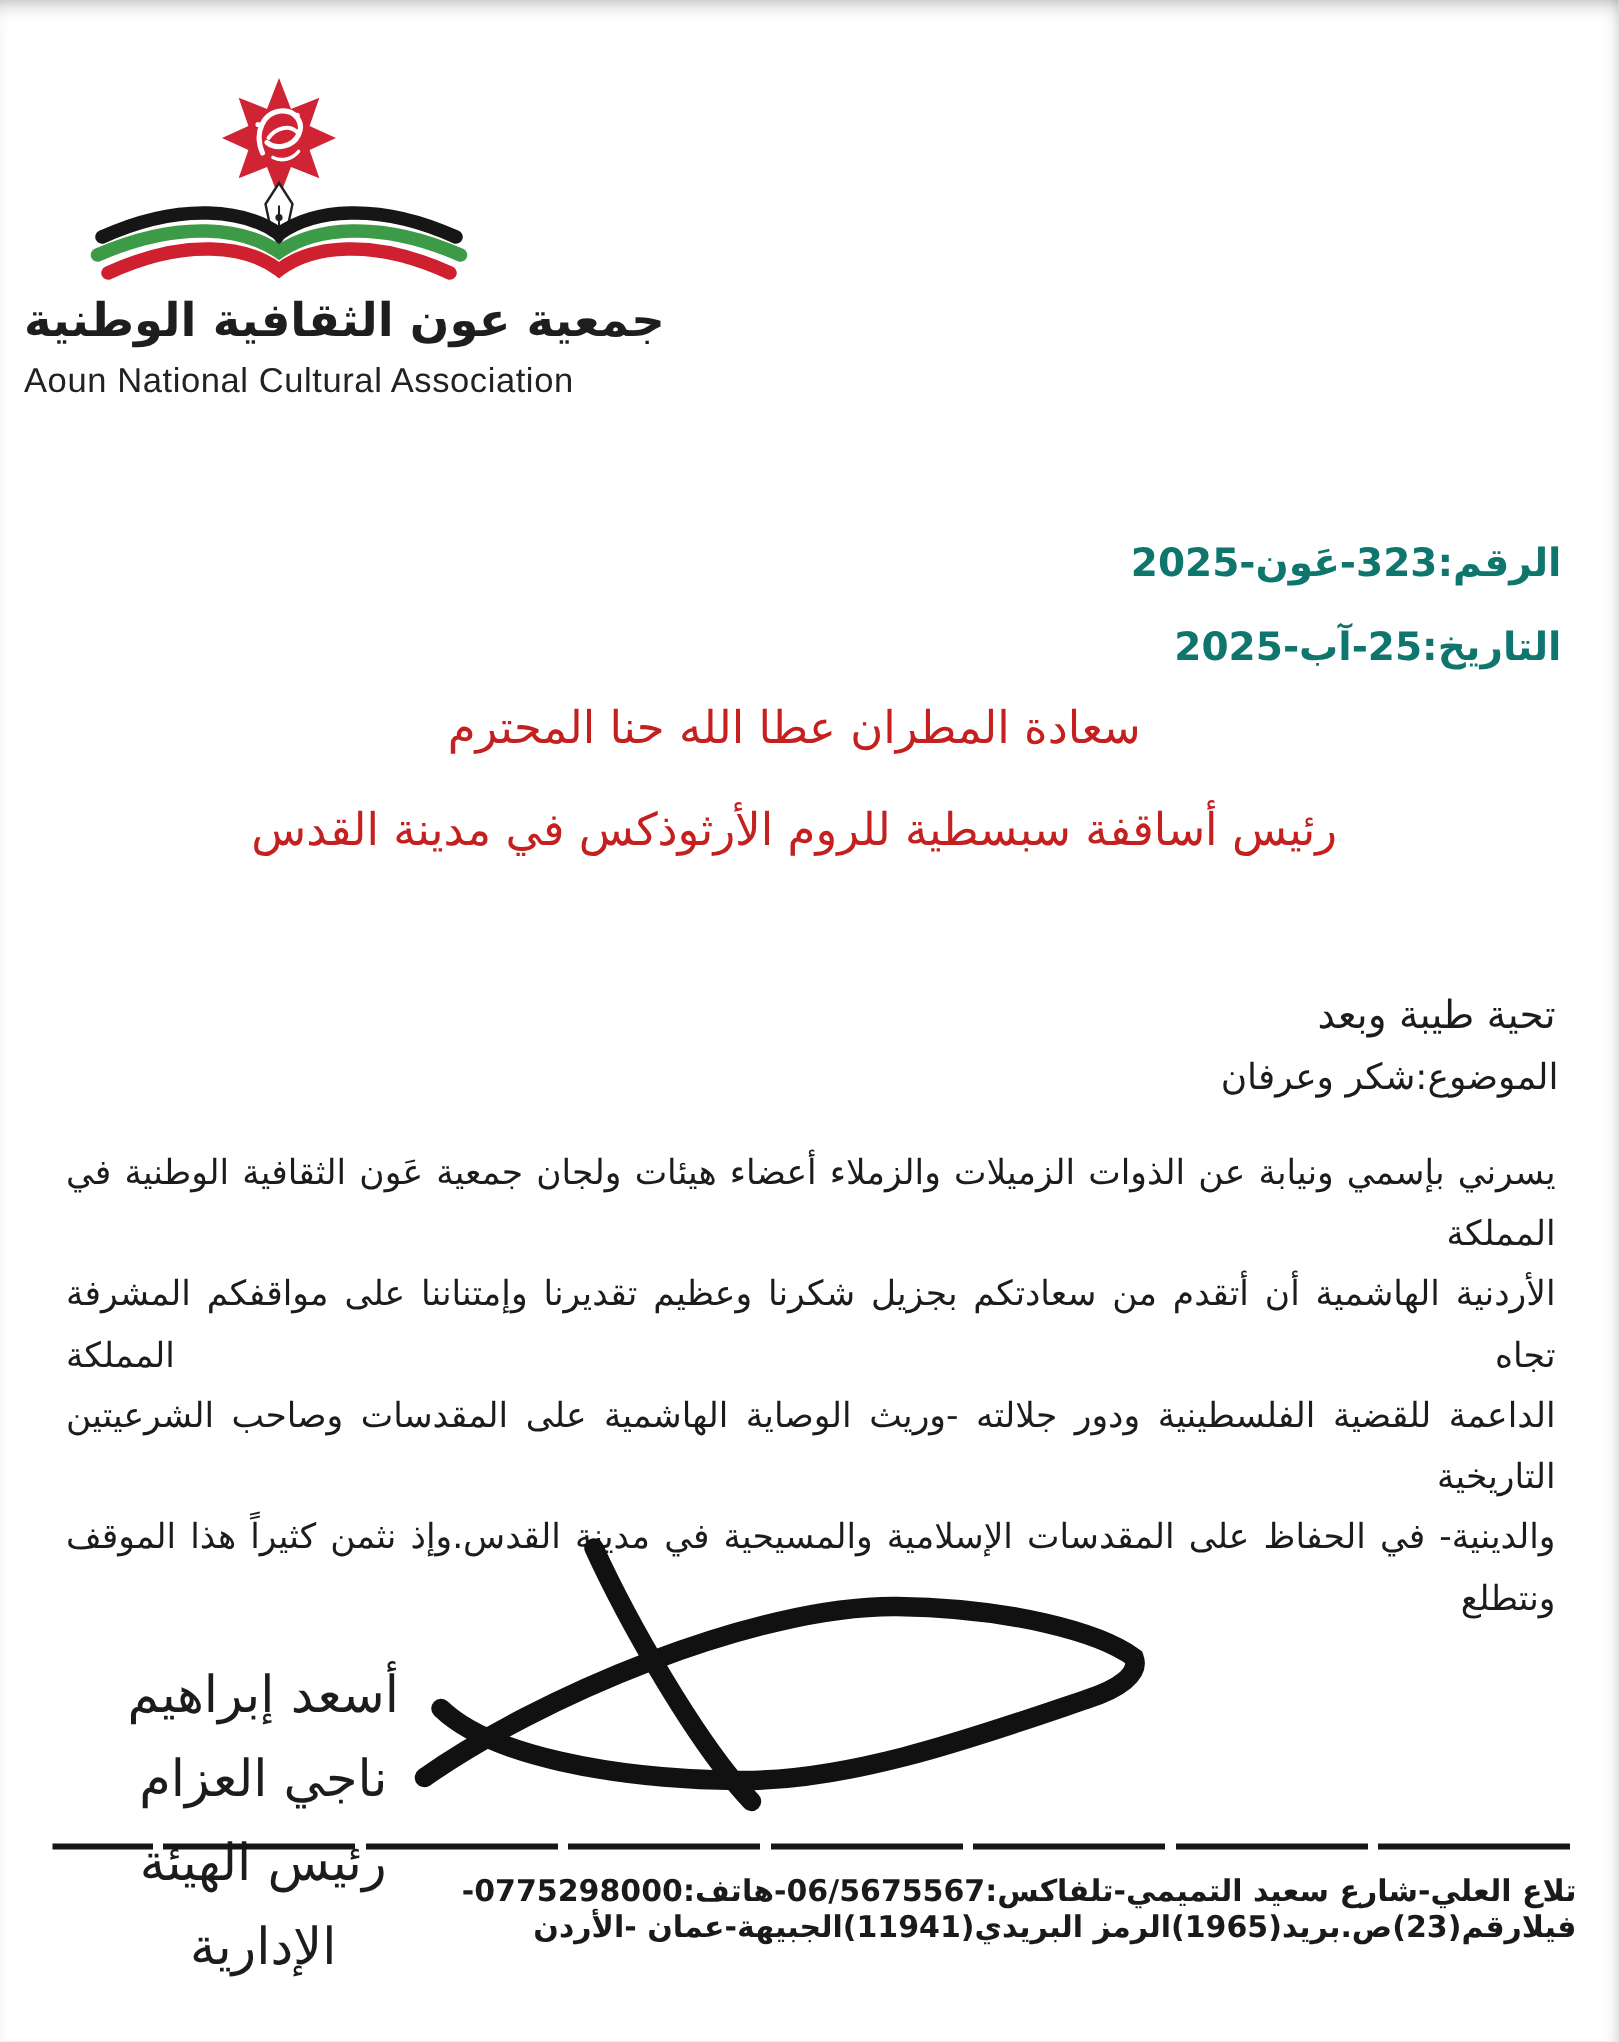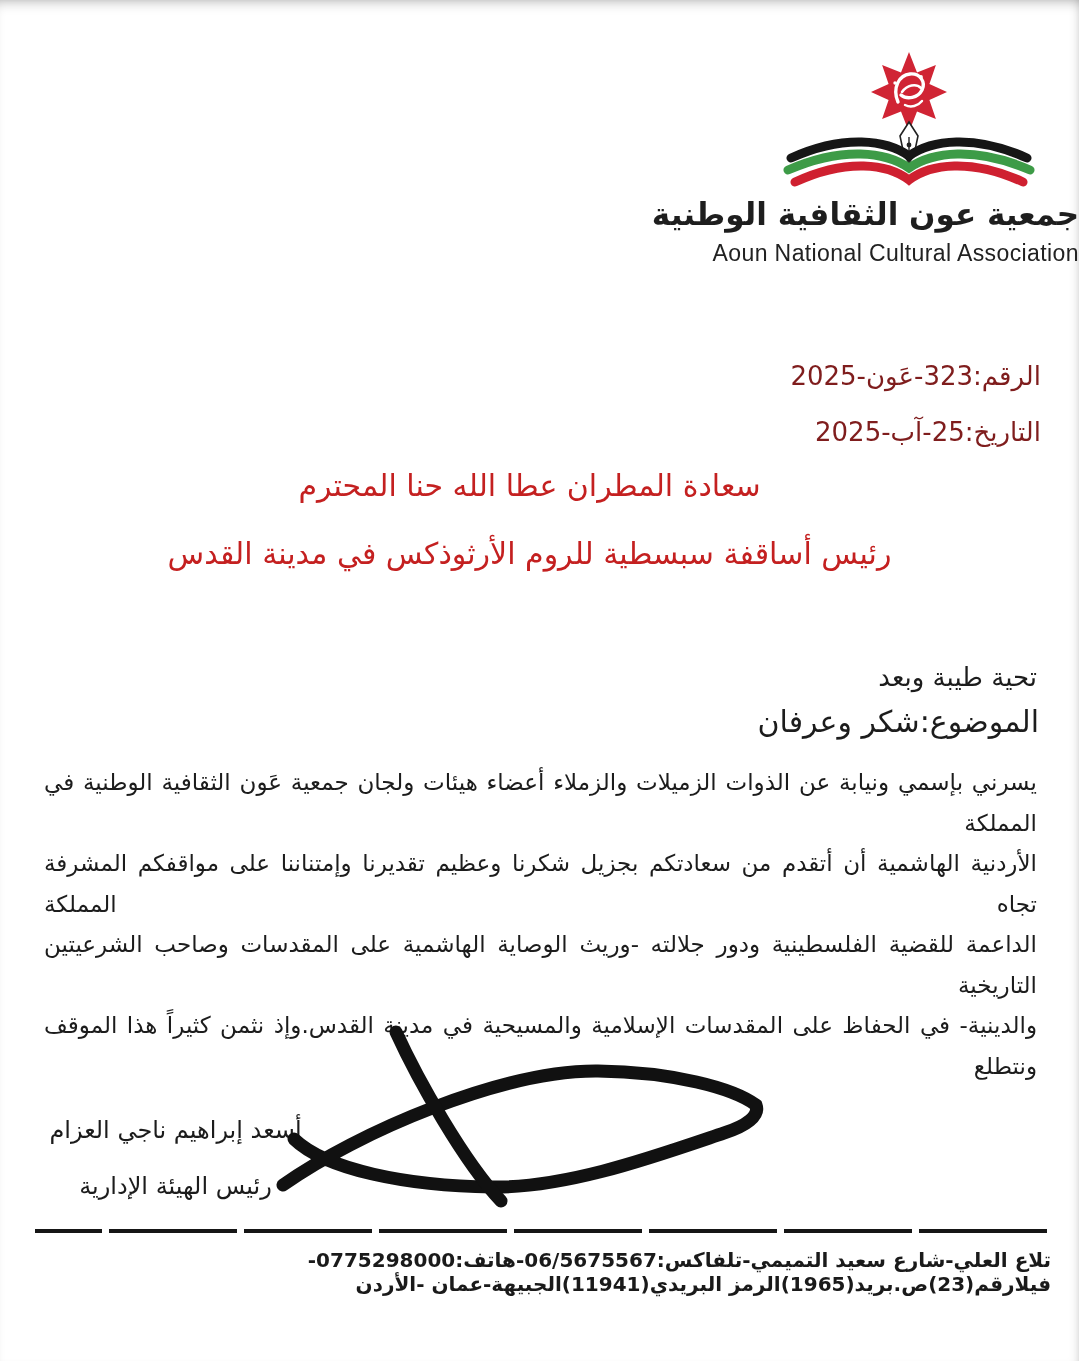--- a/index.html
+++ b/index.html
@@ -13,21 +13,21 @@
     overflow: hidden;
     font-family: "DejaVu Sans", sans-serif;
     color: #1c1c1c;
     box-shadow: inset 0 10px 14px -10px rgba(0,0,0,.35), inset -8px 0 12px -10px rgba(0,0,0,.25);
   }
 
   
   .header {
     position: absolute;
     top: 50px; left: 16px; right: 0;
-    text-align: right;
+    text-align: left;
   }
   .logo-svg { display: inline-block; }
   .org-name-ar {
     direction: rtl;
     font-size: 31px;
     font-weight: bold;
     color: #1e1e1e;
     margin-top: 2px;
   }
   .org-name-en {
@@ -38,22 +38,22 @@
     color: #222;
     margin-top: 8px;
   }
 
   
   .ref-block {
     position: absolute;
     top: 348px; right: 38px;
     direction: rtl;
     text-align: right;
-    color: #7f1d1d;
-    font-weight: normal;
+    color: #0f766e;
+    font-weight: bold;
     font-size: 26px;
     line-height: 56px;
   }
 
   
   .addressee {
     position: absolute;
     top: 452px; left: 0; right: 20px;
     direction: rtl;
     text-align: center;
@@ -66,21 +66,21 @@
   .greeting {
     position: absolute;
     top: 662px; right: 42px;
     direction: rtl;
     font-size: 26px;
   }
   .subject {
     position: absolute;
     top: 704px; right: 40px;
     direction: rtl;
-    font-size: 30px;
+    font-size: 24px;
   }
 
   
   .body-text {
     position: absolute;
     top: 762px; right: 42px; left: 44px;
     direction: rtl;
     font-size: 23px;
     line-height: 40.5px;
   }
@@ -95,21 +95,21 @@
     font-size: 26px;
   }
 
   
   .signatory {
     position: absolute;
     top: 1102px; left: 48px;
     width: 255px;
     direction: rtl;
     text-align: center;
-    font-size: 24px;
+    font-size: 34px;
     line-height: 56px;
   }
   .signature-scribble {
     position: absolute;
     top: 1020px; left: 268px;
   }
 
   
   .footer-separator {
     position: absolute;

